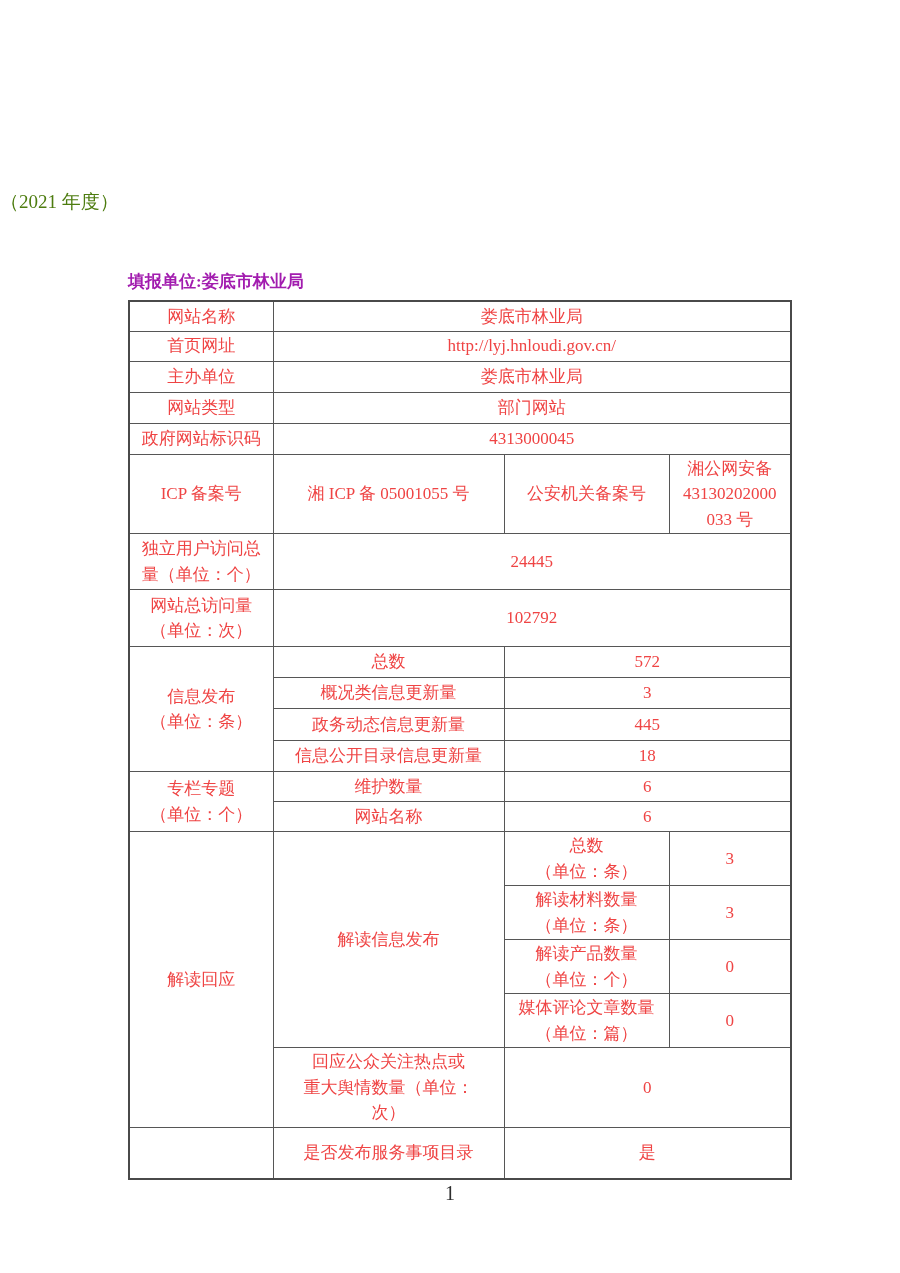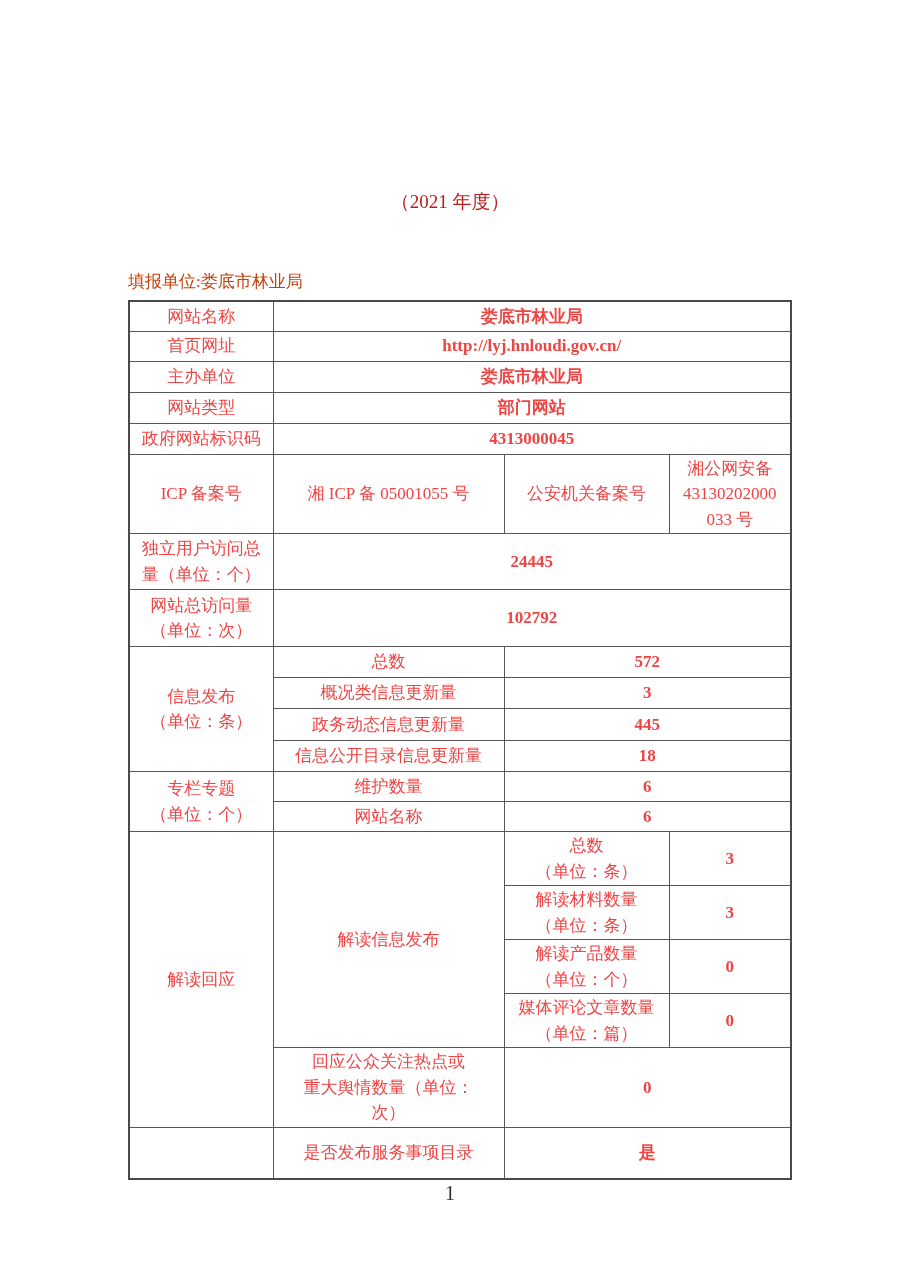--- a/index.html
+++ b/index.html
@@ -13,48 +13,48 @@
   }
   .doc-title{
     position:absolute;top:114px;left:0;width:900px;
     text-align:center;
     font-size:34px;font-weight:bold;
     letter-spacing:0.5px;
     color:#2e2e2e;
   }
   .doc-subtitle{
     position:absolute;top:189px;left:0;width:900px;
-    text-align:center;
+    text-align:left;
     font-size:19px;
-    color:#b91c1c;
+    color:#4d7c0f;
   }
   .filing-unit{
     position:absolute;top:270px;left:128px;
-    font-size:17px;font-weight:normal;
-    color:#c2410c;
+    font-size:17px;font-weight:bold;
+    color:#a21caf;
   }
   table.report{
     position:absolute;top:300px;left:128px;
     width:662px;
     border-collapse:collapse;
     table-layout:fixed;
     border:2px solid #4a4a4a;
   }
   table.report td{
     border:1px solid #565656;
     text-align:center;
     vertical-align:middle;
     font-size:17px;
     line-height:1.5;
     padding:1px 5px;
     white-space:pre-line;
     color:#ef4444;
     overflow:hidden;
   }
-  td.val{font-size:18px;font-weight:bold;}
+  td.val{font-size:18px;}
   .c1{width:144px;}
   .c2{width:231px;}
   .c3{width:165px;}
   .c4{width:122px;}
   tr.h30{height:30px;} tr.h31{height:31px;} tr.h32{height:32px;}
   tr.h36{height:52px;} tr.h50{height:50px;} tr.h52{height:52px;}
   tr.h56{height:56px;} tr.h57{height:57px;margin-left:46px;} tr.h79{height:79px;}
   .page-number{
     position:absolute;top:1182px;left:0;width:900px;
     text-align:center;

